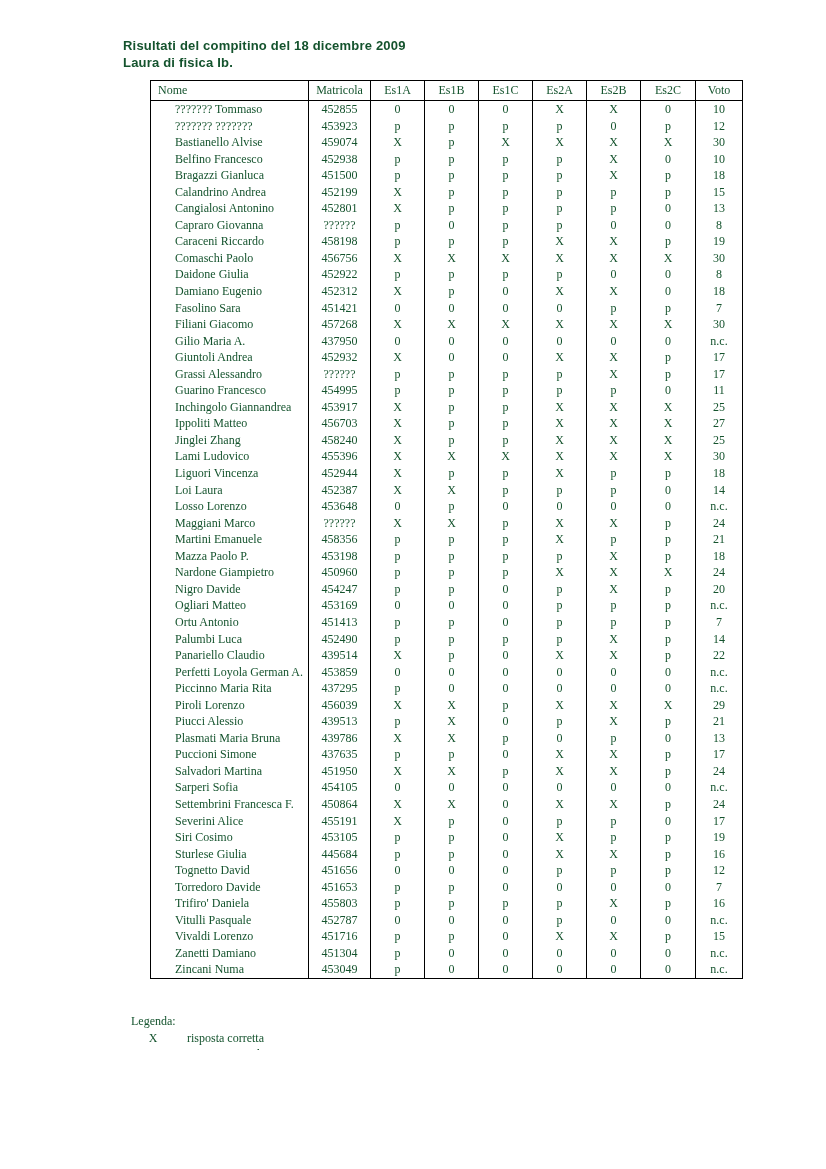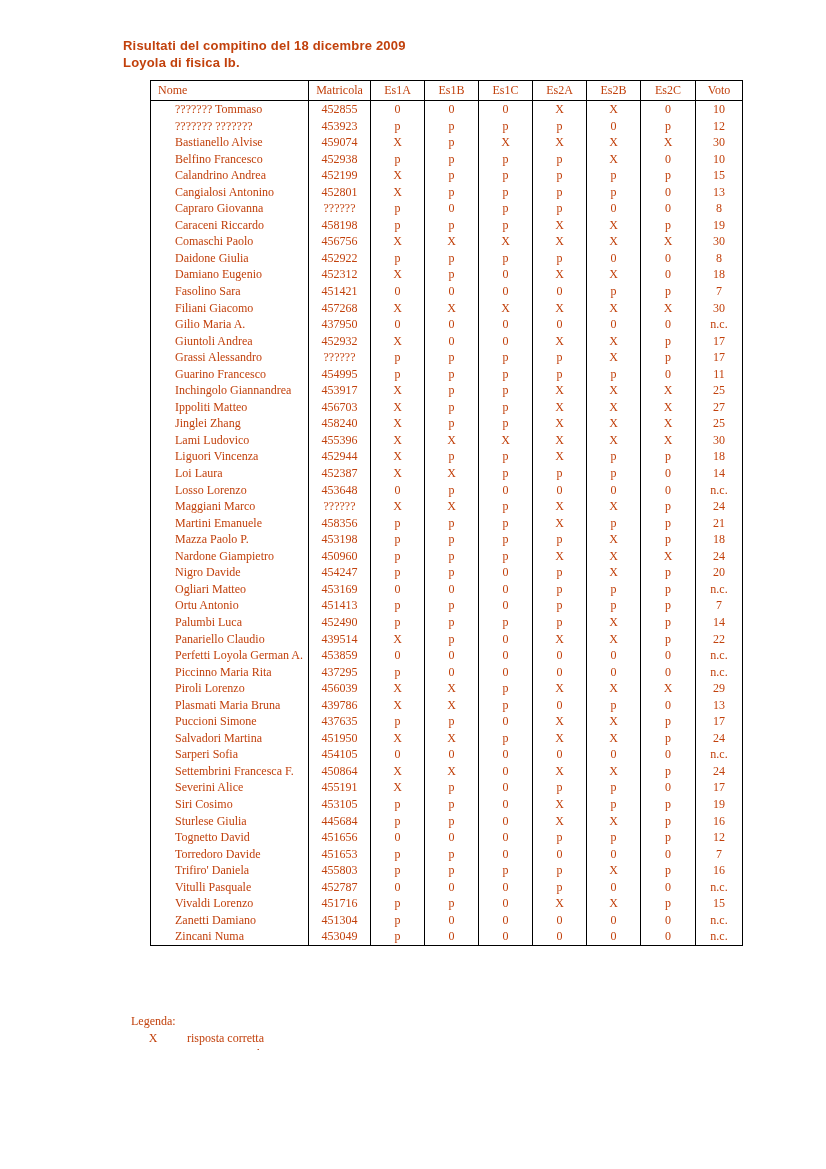--- a/index.html
+++ b/index.html
@@ -1,19 +1,19 @@
 <!DOCTYPE html>
 <html><head>
 <meta charset="utf-8">
 <style>
   html,body{margin:0;padding:0;background:#ffffff;}
   .page{
     position:relative;
     width:826px;height:1050px;
-    background:#ffffff;color:#c2410c;
+    background:#ffffff;color:#14532d;
     font-family:"Liberation Serif",serif;
     overflow:hidden;
   }
   .doc-title{
     position:absolute;left:123px;top:37px;
     font-family:"Liberation Sans",sans-serif;
     font-weight:bold;font-size:13px;line-height:17px;
     letter-spacing:0.2px;
   }
   table.results{
@@ -48,21 +48,21 @@
   .legend .sym{width:44px;text-align:center;flex:none;}
   .legend .desc{margin-left:12px;}
 </style>
 </head>
 <body>
 
 <div class="page">
 
   <div class="doc-title">
     <div>Risultati del compitino del 18 dicembre 2009</div>
-    <div>Loyola di fisica Ib.</div>
+    <div>Laura di fisica Ib.</div>
   </div>
 
   <table class="results">
     <colgroup>
       <col style="width:158px">
         <col style="width:62px">
       <col style="width:54px">
         <col style="width:54px">
         <col style="width:54px">
       <col style="width:54px">
@@ -122,20 +122,31 @@
           <td>452938</td>
           <td>p</td>
           <td>p</td>
           <td>p</td>
           <td>p</td>
           <td>X</td>
           <td>0</td>
           <td>10</td>
         </tr>
         <tr>
+          <td class="nome">Bragazzi Gianluca</td>
+          <td>451500</td>
+          <td>p</td>
+          <td>p</td>
+          <td>p</td>
+          <td>p</td>
+          <td>X</td>
+          <td>p</td>
+          <td>18</td>
+        </tr>
+        <tr>
           <td class="nome">Calandrino Andrea</td>
           <td>452199</td>
           <td>X</td>
           <td>p</td>
           <td>p</td>
           <td>p</td>
           <td>p</td>
           <td>p</td>
           <td>15</td>
         </tr>
@@ -472,20 +483,31 @@
         <tr>
           <td class="nome">Piroli Lorenzo</td>
           <td>456039</td>
           <td>X</td>
           <td>X</td>
           <td>p</td>
           <td>X</td>
           <td>X</td>
           <td>X</td>
           <td>29</td>
+        </tr>
+        <tr>
+          <td class="nome">Piucci Alessio</td>
+          <td>439513</td>
+          <td>p</td>
+          <td>X</td>
+          <td>0</td>
+          <td>p</td>
+          <td>X</td>
+          <td>p</td>
+          <td>21</td>
         </tr>
         <tr>
           <td class="nome">Plasmati Maria Bruna</td>
           <td>439786</td>
           <td>X</td>
           <td>X</td>
           <td>p</td>
           <td>0</td>
           <td>p</td>
           <td>0</td>

